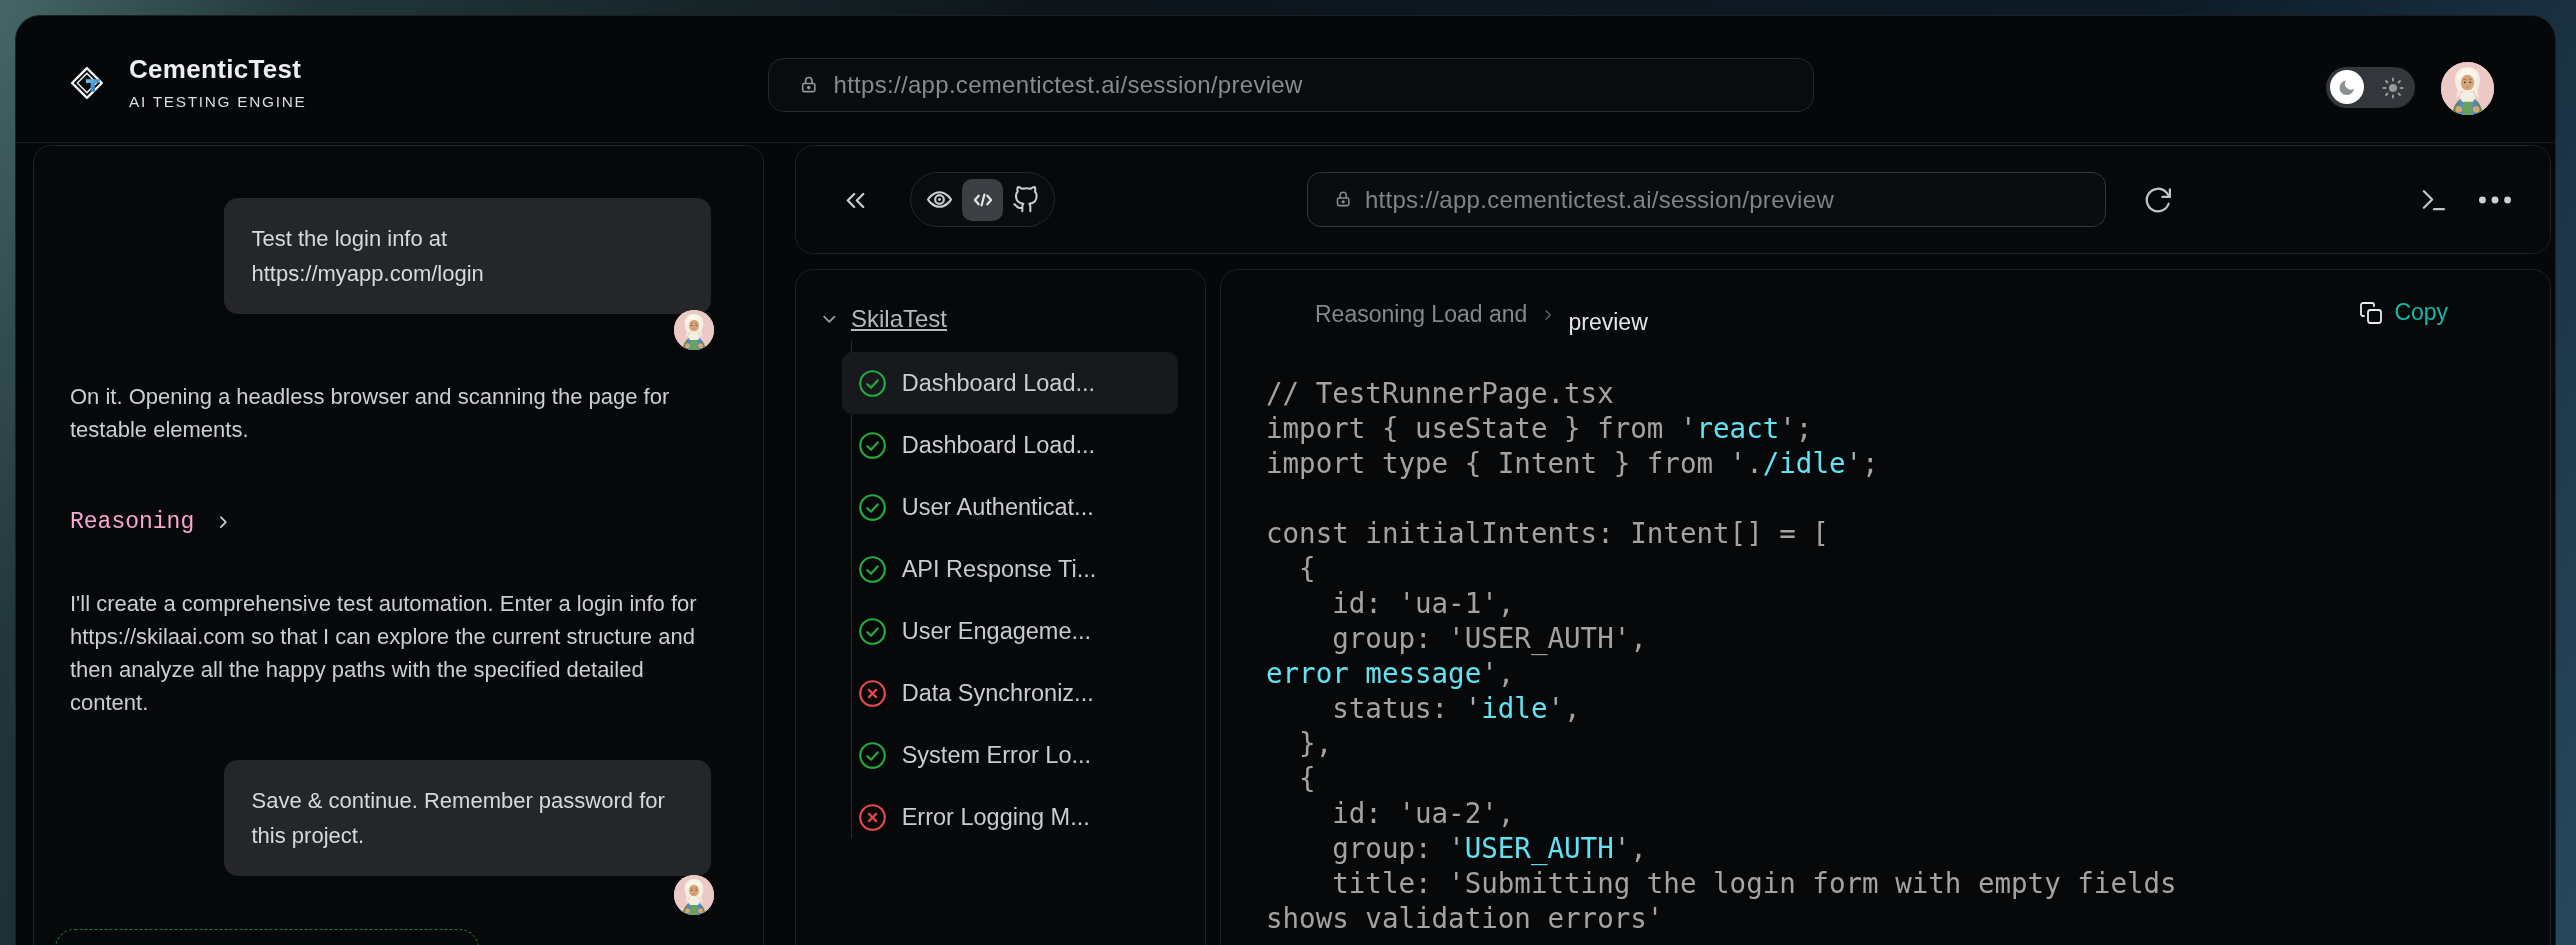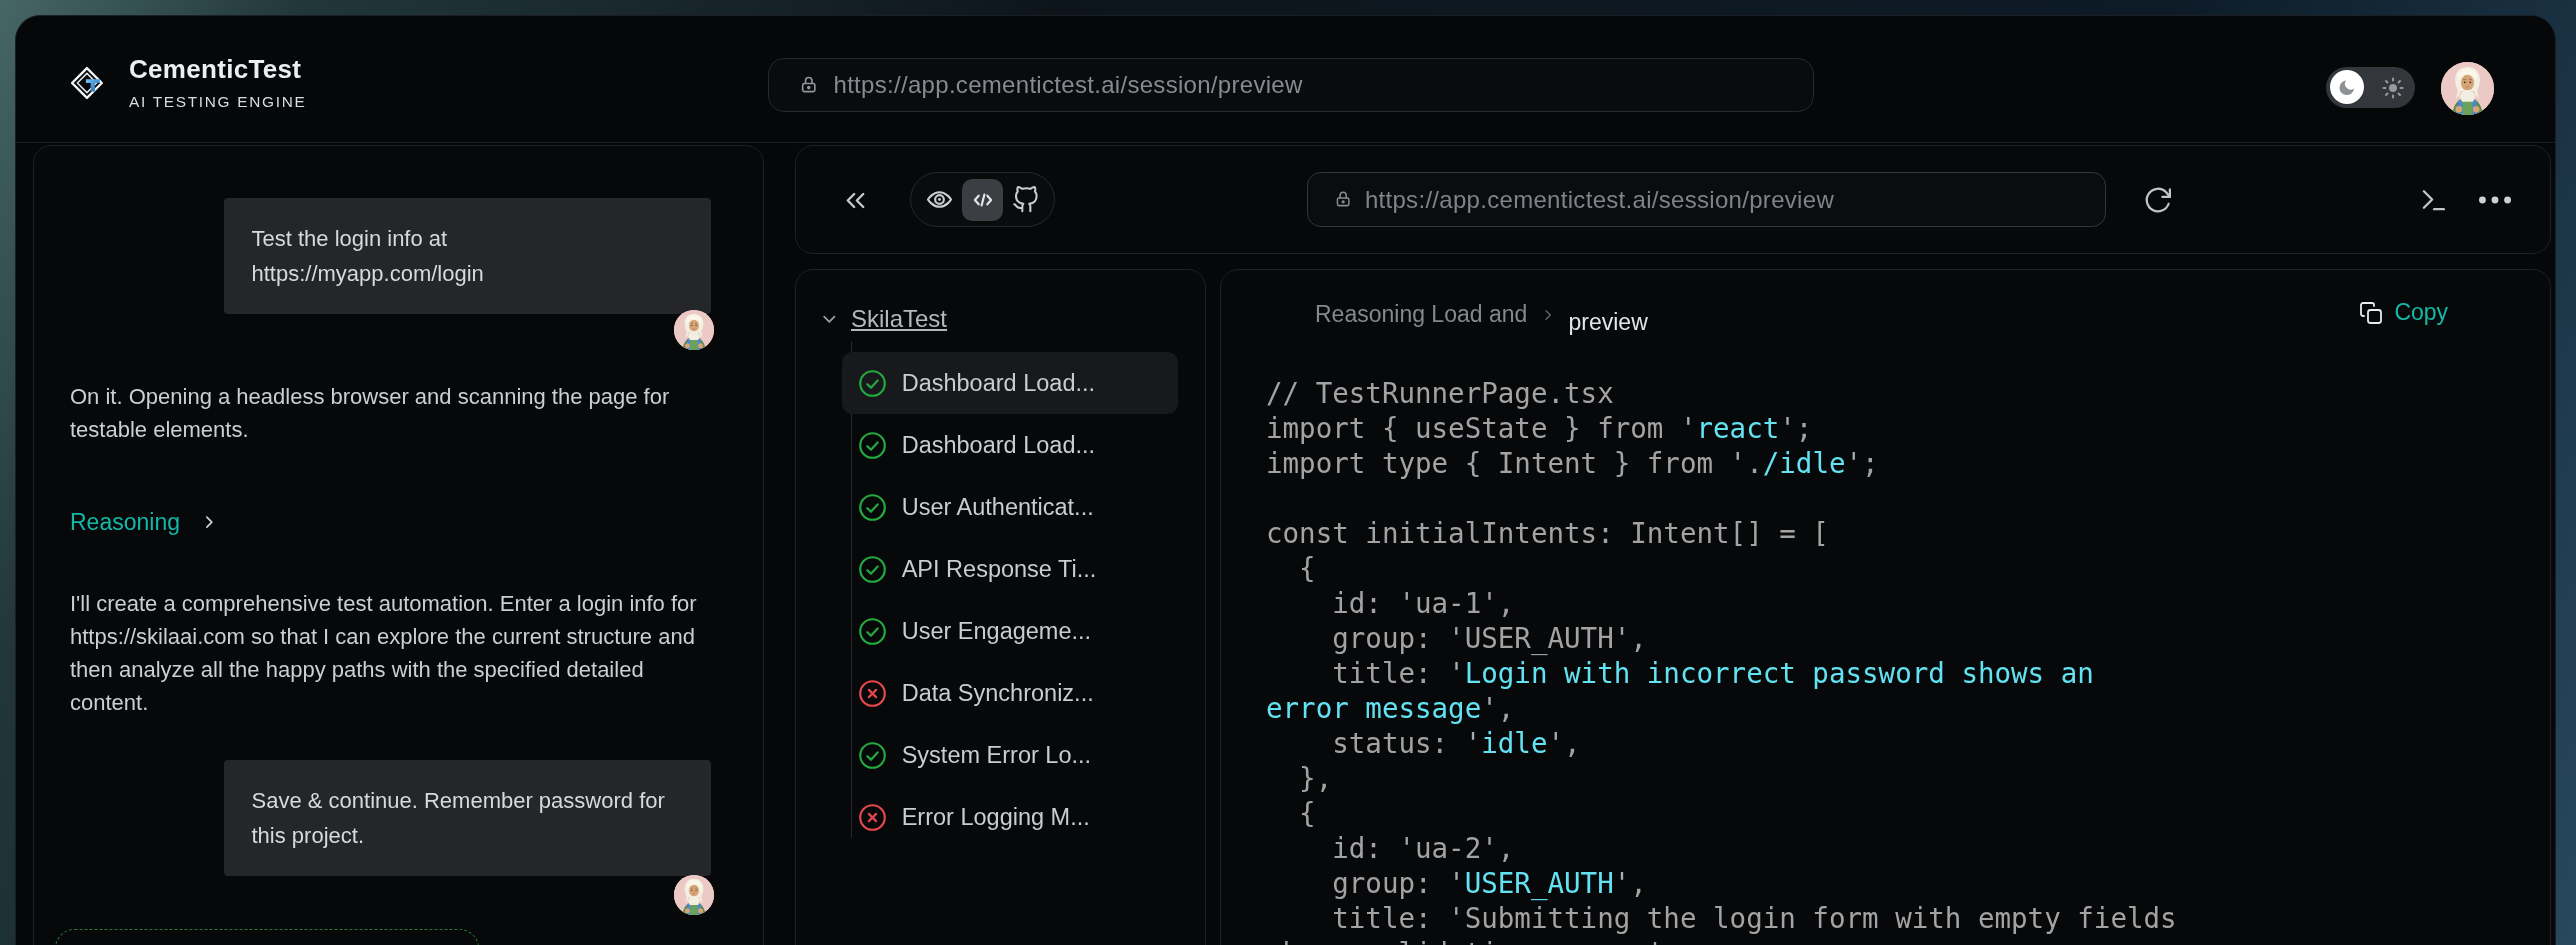--- a/index.html
+++ b/index.html
@@ -43,32 +43,32 @@
   .header-divider { left:0; right:0; top:126px; height:1.1px; background:#191c20; }
 
   
   .panel { background:#07080a; border:1.1px solid #1e2126; border-radius:18.3px; }
   .chat-panel    { left:16.6px;   top:129px; width:731px; height:831px; }
   .toolbar-panel { left:779px; top:129px; width:1756px; height:109px;  }
   .tests-panel   { left:779px; top:253px; width:411px;  height:707px; }
   .code-panel    { left:1204px; top:253px; width:1331px; height:707px; }
 
   
-  .bubble { background:#242629; border-radius:4px; padding:23px 27.5px; width:487px;
+  .bubble { background:#242629; border-radius:14px; padding:23px 27.5px; width:487px;
             font-size:22px; line-height:35px; color:#d7d9db; overflow-wrap:anywhere; }
   .bubble-1 { left:208px; top:182px; }
   .bubble-2 { left:208px; top:744px; }
   .msg-avatar { width:40px; height:40px; }
   .msg-avatar-1 { left:658px; top:294px; }
   .msg-avatar-2 { left:658px; top:859px; }
   .assistant-text { font-size:22px; line-height:33px; color:#ccced2; width:649px; }
   .assistant-1 { left:54px; top:364px; }
   .assistant-2 { left:54px; top:571px; }
   .reasoning-row { left:54px; top:493px; display:flex; align-items:center; gap:20px;
-                   font-size:23px; color:#14b8a6; cursor:pointer; }
+                   font-size:23px; color:#f9a8d4; cursor:pointer;font-family:Liberation Mono, monospace; }
   .chat-input { left:39px; top:913px; width:424px; height:86px;
                 border:1.7px dashed #237d31; border-radius:19.5px; }
 
   
   .collapse-btn { left:821px; top:168px; width:37px; height:32px; color:#c6c9cd; cursor:pointer;
                   display:flex; align-items:center; justify-content:center; }
   .view-pill { left:894px; top:156px; width:145px; height:55px; border-radius:27.5px;
                background:#0a0b0d; border:1.1px solid #26292c;
                display:flex; align-items:center; justify-content:space-between; padding:0 8px; }
   .pill-btn { width:41px; height:42px; display:flex; align-items:center; justify-content:center;
@@ -447,21 +447,20 @@
 
   <div class="abs code-area" id="code-area">
       <div class="code-line"><span class="tok-w">// TestRunnerPage.tsx</span></div>
       <div class="code-line"><span class="tok-w">import { useState } from </span><span class="tok-q">'</span><span class="tok-c">react</span><span class="tok-q">'</span><span class="tok-w">;</span></div>
       <div class="code-line"><span class="tok-w">import type { Intent } from </span><span class="tok-q">'</span><span class="tok-w">.</span><span class="tok-c">/idle</span><span class="tok-q">'</span><span class="tok-w">;</span></div>
       <div class="code-line">&nbsp;</div>
       <div class="code-line"><span class="tok-w">const initialIntents: Intent[] = [</span></div>
       <div class="code-line"><span class="tok-w">  {</span></div>
       <div class="code-line"><span class="tok-w">    id: 'ua-1',</span></div>
       <div class="code-line"><span class="tok-w">    group: 'USER_AUTH',</span></div>
-      <div class="code-line"><span class="tok-w">    title: </span><span class="tok-q">'</span><span class="tok-c">Login with incorrect password shows an</span></div>
       <div class="code-line"><span class="tok-c">error message</span><span class="tok-q">'</span><span class="tok-w">,</span></div>
       <div class="code-line"><span class="tok-w">    status: </span><span class="tok-q">'</span><span class="tok-c">idle</span><span class="tok-q">'</span><span class="tok-w">,</span></div>
       <div class="code-line"><span class="tok-w">  },</span></div>
       <div class="code-line"><span class="tok-w">  {</span></div>
       <div class="code-line"><span class="tok-w">    id: 'ua-2',</span></div>
       <div class="code-line"><span class="tok-w">    group: </span><span class="tok-q">'</span><span class="tok-c">USER_AUTH</span><span class="tok-q">'</span><span class="tok-w">,</span></div>
       <div class="code-line"><span class="tok-w">    title: 'Submitting the login form with empty fields</span></div>
       <div class="code-line"><span class="tok-w">shows validation errors'</span></div>
     </div>
 

